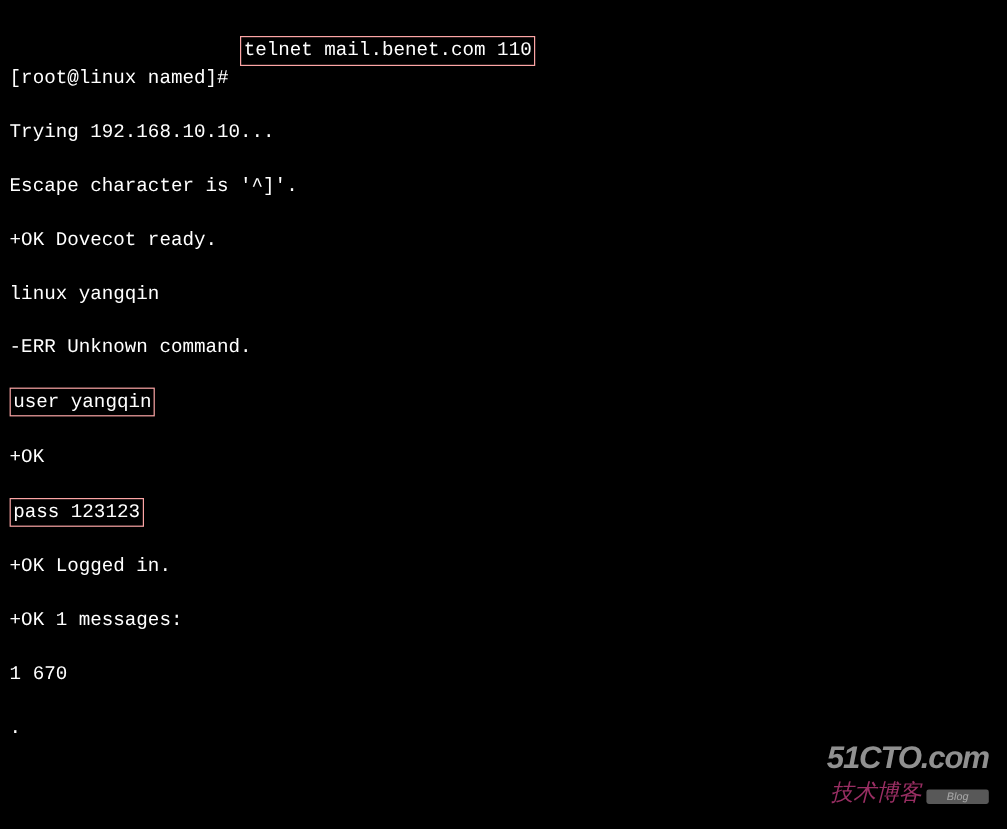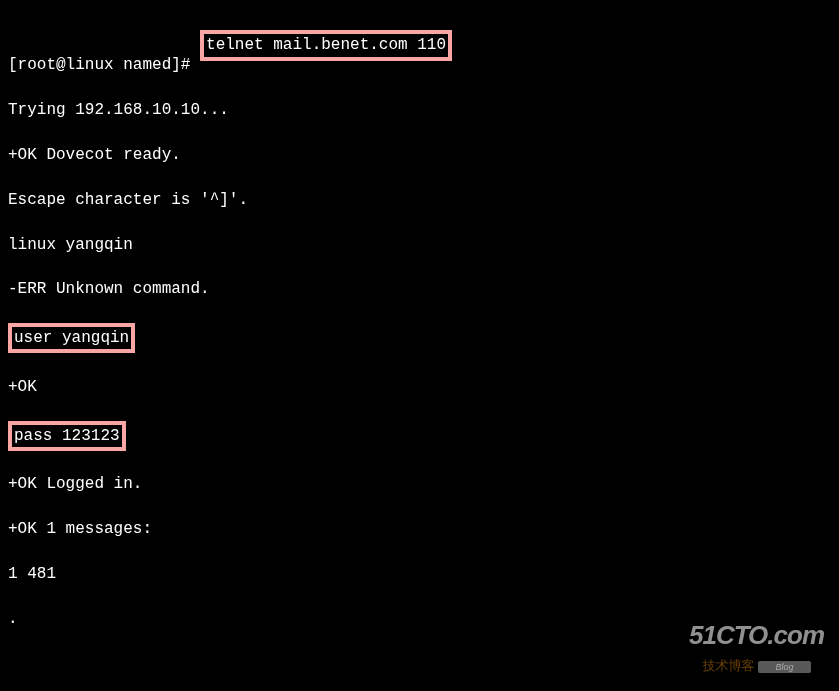--- a/index.html
+++ b/index.html
@@ -19,79 +19,80 @@
       position: relative;
       overflow: hidden;
     }
     .terminal {
       white-space: pre;
     }
     .line {
       display: block;
     }
     .boxed {
-      border: 4px solid #fca5a5;
+      border: 1px solid #fca5a5;
       display: inline-block;
       padding: 0 2px;
     }
     .prompt-line {
       display: flex;
       align-items: flex-start;
     }
     .prompt {
       white-space: pre;
       margin-top: 24px;
     }
     .watermark {
       position: absolute;
       right: 15px;
       bottom: 15px;
-      text-align: center;
+      text-align: right;
       opacity: 0.65;
       font-family: Arial, sans-serif;
       margin-left: 28px;
     }
     .watermark-main {
       font-size: 26px;
       font-weight: bold;
       color: #ddd;
       font-style: italic;
       letter-spacing: -1px;
     }
     .watermark-sub {
-      font-size: 13px;
-      color: #a16207;
+      font-size: 19px;
+      color: #ec4899;
       margin-top: -2px;
+      font-style: italic;
     }
     .watermark-badge {
       font-size: 9px;
       background: #888;
       color: #fff;
       padding: 1px 17px;
       border-radius: 2px;
       margin-left: 4px;
       font-style: italic;
     }
   </style>
 </head>
 <body>
 
 <div class="terminal">
 <span class="prompt-line"><span class="prompt">[root@linux named]# </span><span class="boxed">telnet mail.benet.com 110</span></span>
 <span class="line">Trying 192.168.10.10...</span>
+<span class="line">Escape character is '^]'.</span>
 <span class="line">+OK Dovecot ready.</span>
-<span class="line">Escape character is '^]'.</span>
 <span class="line">linux yangqin</span>
 <span class="line">-ERR Unknown command.</span>
 <span class="line"><span class="boxed">user yangqin</span></span>
 <span class="line">+OK</span>
 <span class="line"><span class="boxed">pass 123123</span></span>
 <span class="line">+OK Logged in.</span>
 <span class="line">+OK 1 messages:</span>
-<span class="line">1 481</span>
+<span class="line">1 670</span>
 <span class="line">.</span>
 
 
 
 
 
 
 
 
 

